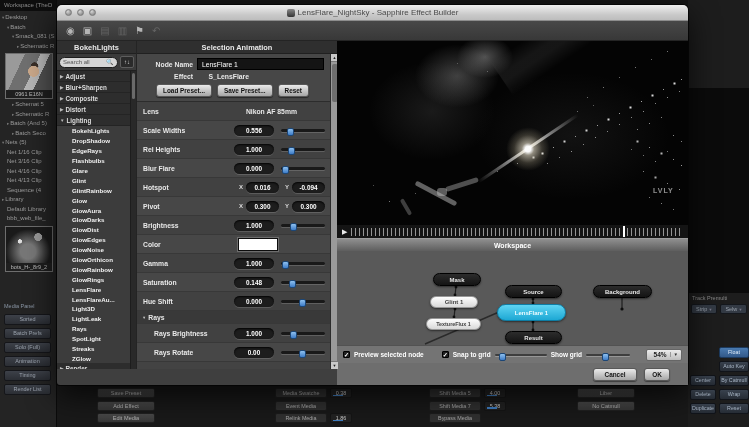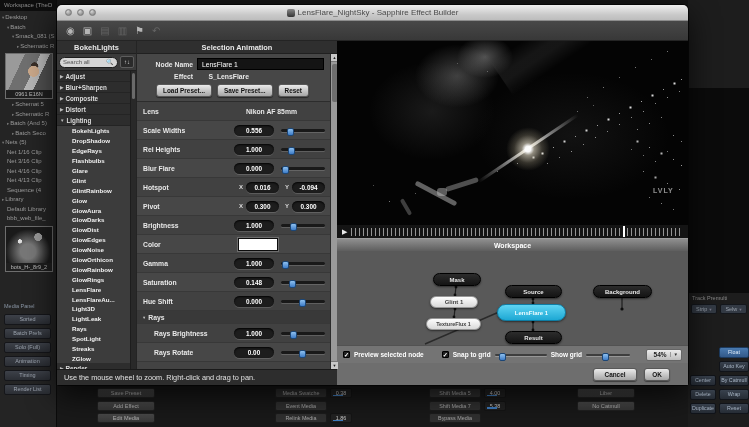--- a/index.html
+++ b/index.html
@@ -595,21 +595,20 @@
                 </div>
               </div>
             <div class="param-scroll">
               <span class="ps-arrow up">▲</span>
               <span class="ps-thumb"></span>
               <span class="ps-arrow down">▼</span>
             </div>
           </div>
         </div>
 
-        <div class="statusbar">Use the mouse wheel to zoom.  Right-click and drag to pan.</div>
       </div>
 
       <div class="right-col">
         <div class="viewport">
           <div class="neb"></div>
           <div class="band"></div>
           <div class="dots"></div>
           <div class="figure">
             <i class="f1"></i>
               <i class="f2"></i>

